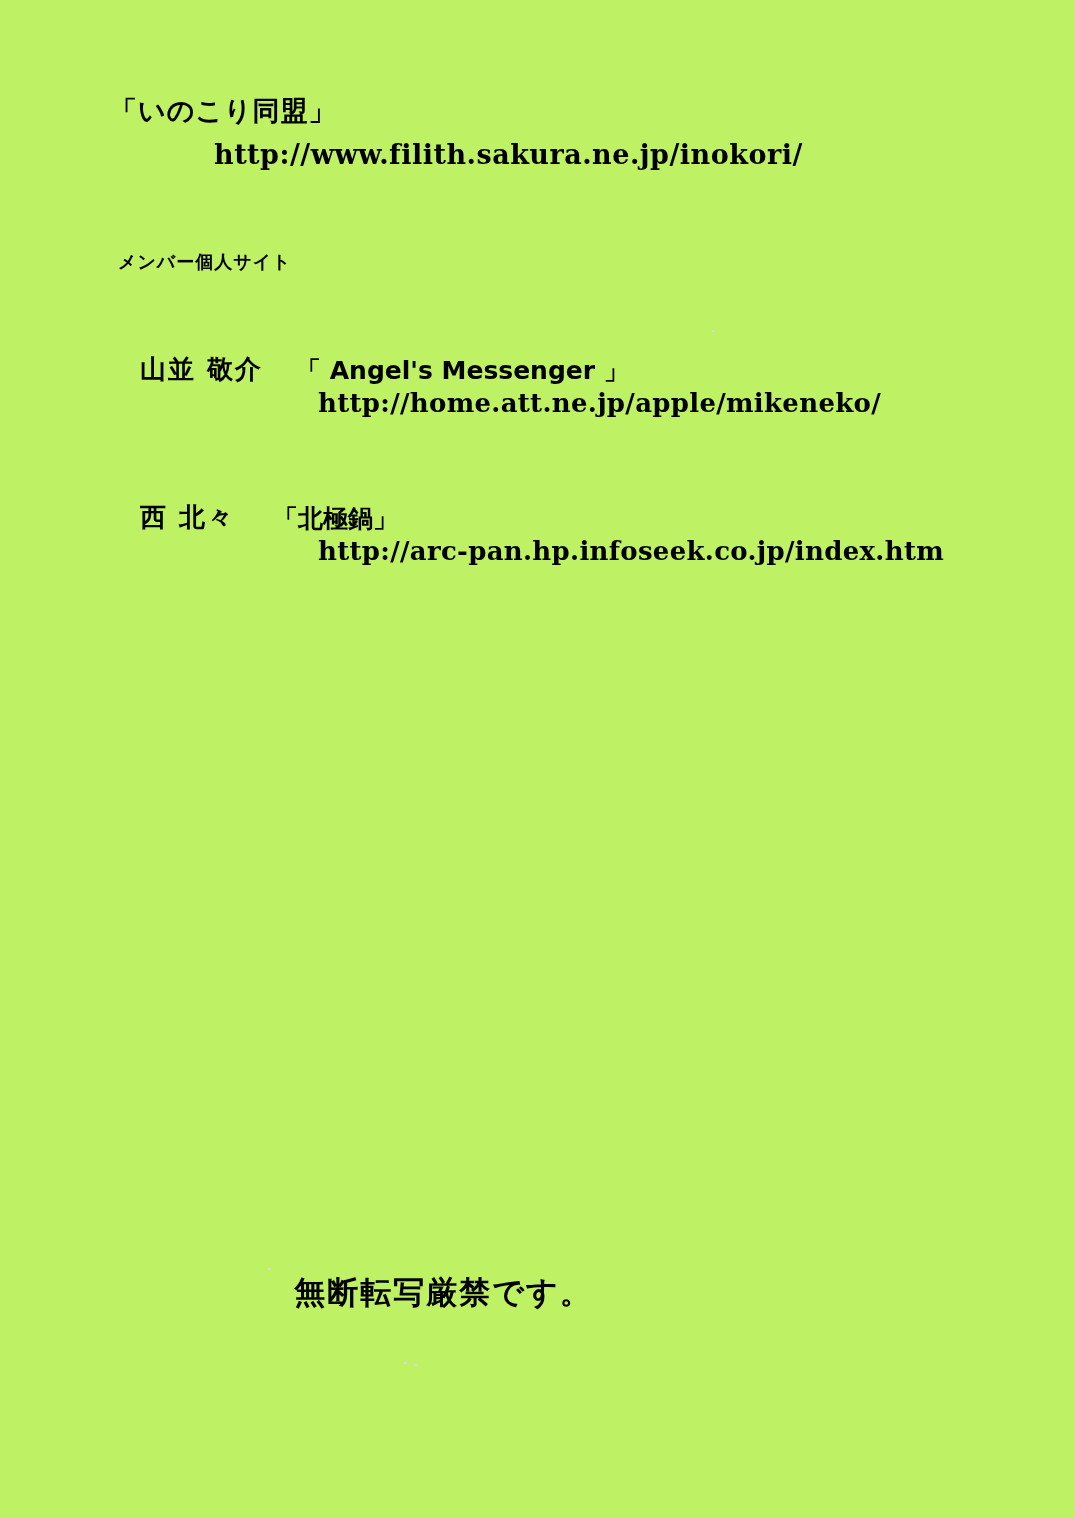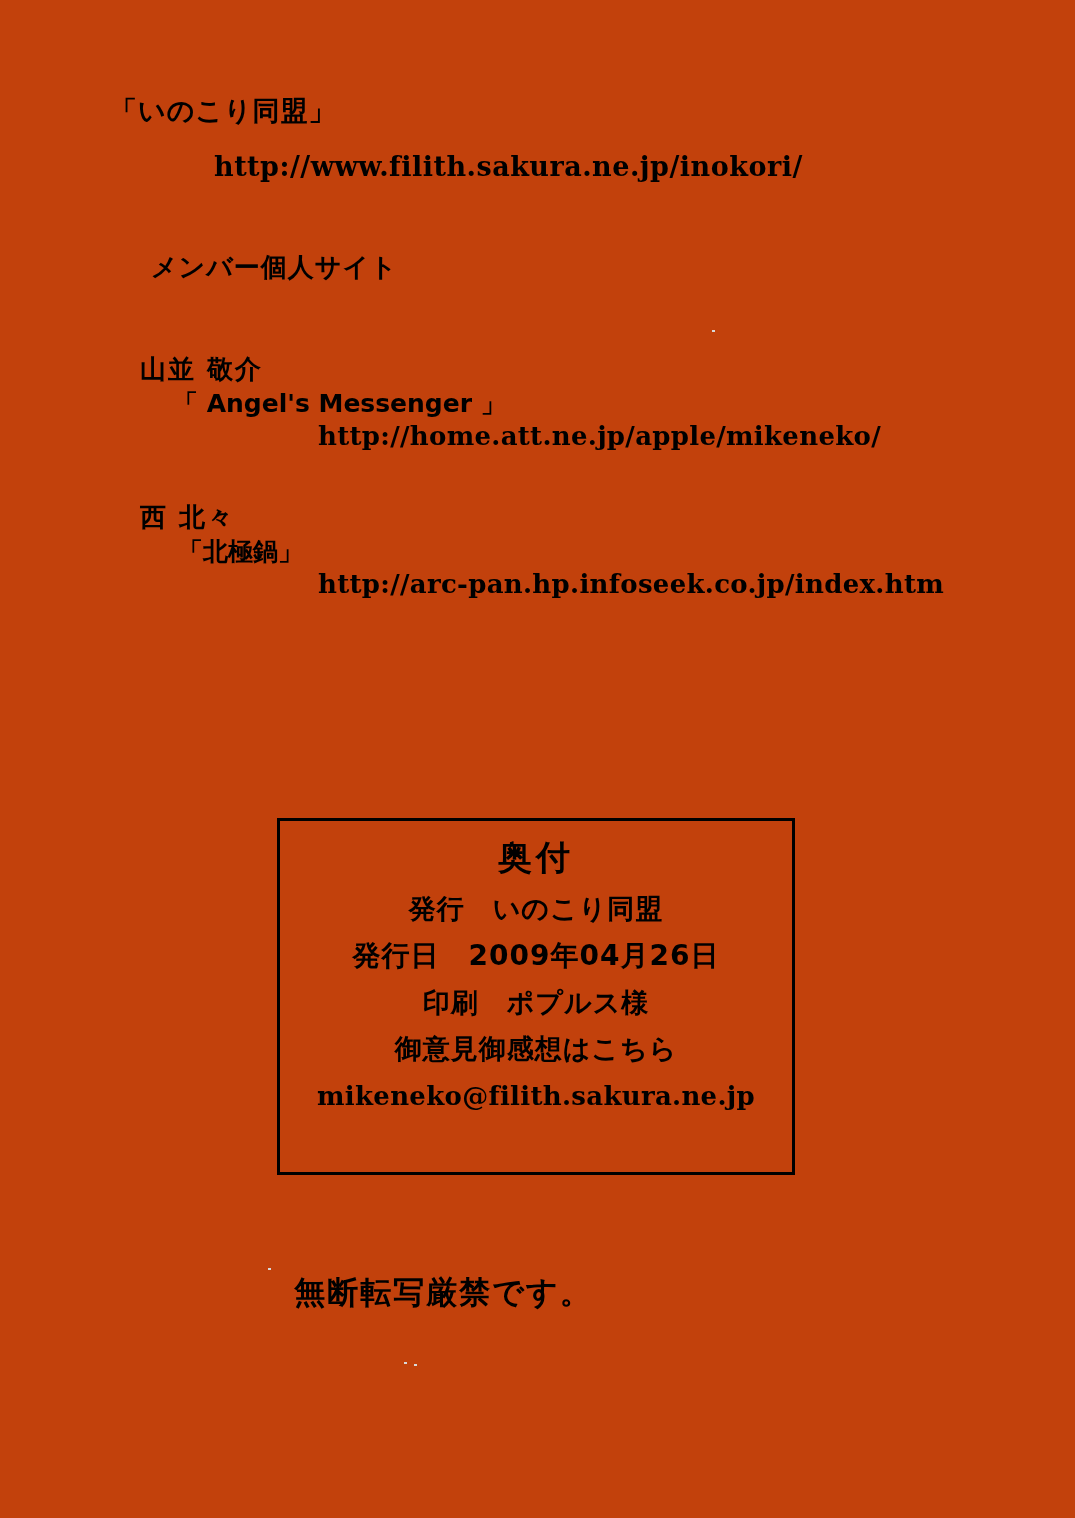--- a/index.html
+++ b/index.html
@@ -11,67 +11,65 @@
     width: 1075px;
     height: 1518px;
     position: relative;
     font-family: "DejaVu Sans", sans-serif;
     color: #000000;
     overflow: hidden;
   }
   .page {
     position: absolute;
     inset: 0;
-    background: #c2410c;
+    background: #bef264;
     padding-left: 44px;
   }
 
   
   .circle-block {
     position: absolute;
     left: 110px;
     top: 95px;
     width: 880px;
   }
   .circle-name {
     font-family: "DejaVu Sans", sans-serif;
     font-weight: bold;
     font-size: 27px;
     letter-spacing: 1px;
     line-height: 1.2;
   }
   .circle-url {
-    margin-top: 24px;
+    margin-top: 12px;
     margin-left: 104px;
     font-family: "DejaVu Serif", serif;
     font-weight: bold;
     font-size: 27px;
     letter-spacing: 0.5px;
   }
 
   .members-heading {
     position: absolute;
     left: 118px;
     top: 250px;
     font-weight: bold;
-    font-size: 26px;
+    font-size: 18px;
     letter-spacing: 1px;
-    margin-left: 33px;
   }
 
   
   .member {
     position: absolute;
     left: 140px;
     width: 900px;
   }
   .member-line1 {
     display: flex;
-    align-items: flex-start;
-    flex-direction: column;
+    align-items: flex-end;
   }
   .member-name {
     font-weight: bold;
     font-size: 26px;
     letter-spacing: 2px;
     white-space: pre;
   }
   .member-site {
     font-weight: bold;
     font-size: 25px;
@@ -172,28 +170,20 @@
   </div>
 
   <div class="member" id="member-1">
     <div class="member-line1">
       <span class="member-name">西 北々</span>
       <span class="member-site">「北極鍋」</span>
     </div>
     <div class="member-url">http://arc-pan.hp.infoseek.co.jp/index.htm</div>
   </div>
 
-  <div class="colophon">
-    <div class="colophon-title">奥付</div>
-    <div class="colophon-line">発行　いのこり同盟</div>
-    <div class="colophon-date">発行日　2009年04月26日</div>
-    <div class="colophon-line">印刷　ポプルス様</div>
-    <div class="colophon-line">御意見御感想はこちら</div>
-    <div class="colophon-email">mikeneko@filith.sakura.ne.jp</div>
-  </div>
 
   <div class="notice">無断転写厳禁です。</div>
 
   <div class="speck" style="left:268px; top:1268px;"></div>
   <div class="speck" style="left:404px; top:1362px;"></div>
   <div class="speck" style="left:414px; top:1364px;"></div>
   <div class="speck" style="left:712px; top:330px;"></div>
 
 </div>
 

